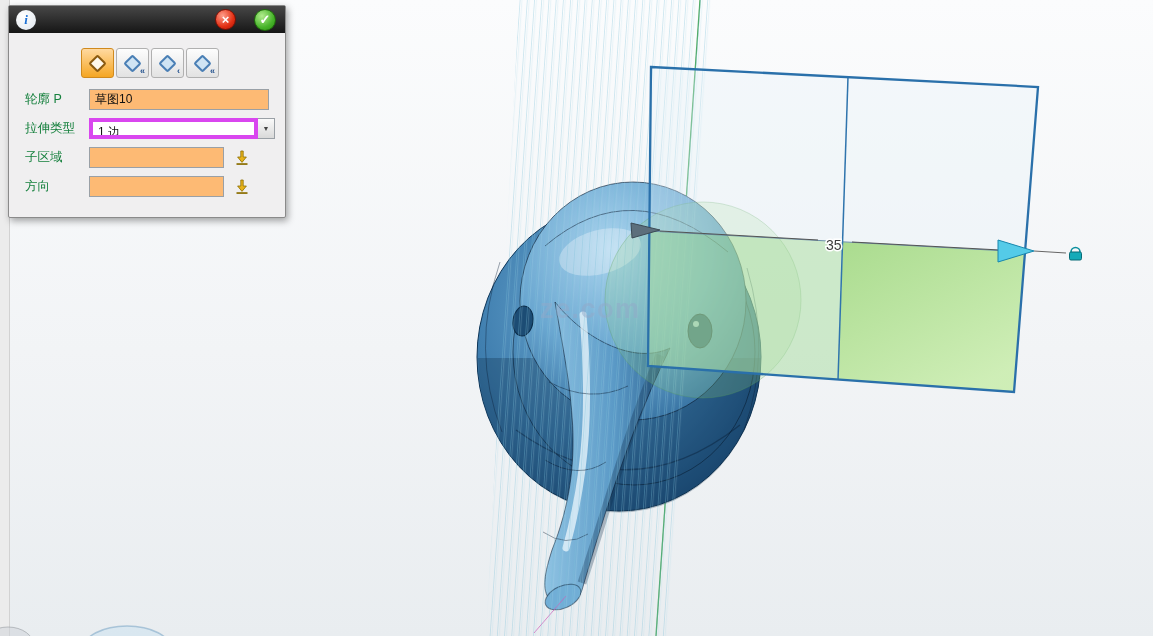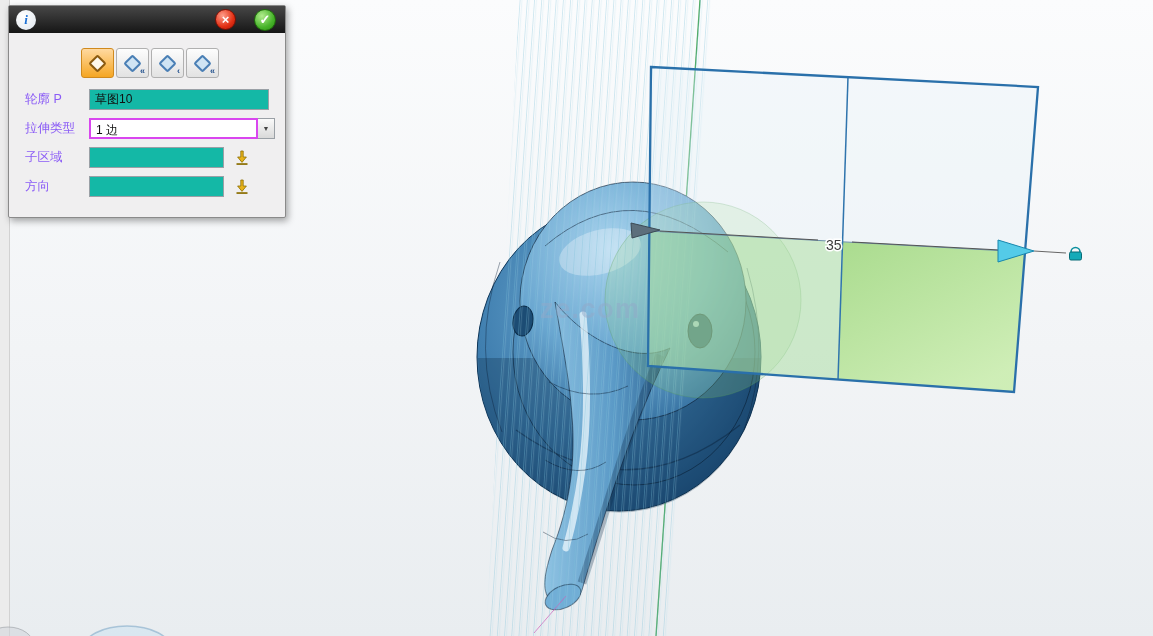--- a/index.html
+++ b/index.html
@@ -59,30 +59,30 @@
   .diamond{
     width:13px; height:13px; transform:rotate(45deg); border-radius:2px;
     border:2px solid #4a7fb5; background:#cfe4f4;
   }
   .tb-btn.selected .diamond{ border-color:#8a5a10; background:#fff8ea; }
   .mini{
     position:absolute; right:3px; bottom:1px; font-size:9px; line-height:9px;
     color:#1f4e8c; font-weight:bold;
   }
   .row{ display:flex; align-items:center; margin:8px 0; }
-  .row .lbl{ width:72px; padding-left:8px; font-size:12.5px; color:#8b5cf6; }
+  .row .lbl{ width:72px; padding-left:8px; font-size:12.5px; color:#15803d; }
   .txt{
-    height:21px; border:1px solid #9aa0a6; background:#14b8a6; font-size:12px;
+    height:21px; border:1px solid #9aa0a6; background:#fdba74; font-size:12px;
     padding:1px 5px; color:#111; outline:none; font-family:"Liberation Sans",sans-serif;
   }
   .txt.wide{ width:180px; }
   .txt.short{ width:135px; }
   .selectbox{ display:flex; width:186px; height:21px; }
   .sel-text{
-    flex:1; border:2px solid #d946ef; background:#fff; font-size:12px;
+    flex:1; border:4px solid #d946ef; background:#fff; font-size:12px;
     padding:2px 5px; color:#111; white-space:nowrap; overflow:hidden;
   }
   .sel-btn{
     width:17px; border:1px solid #9aa0a6; border-left:none;
     background:linear-gradient(#fafafa,#d9d9d9);
     display:flex; align-items:center; justify-content:center;
     font-size:7px; color:#444;
   }
   .pickwrap{ margin-left:10px; display:flex; align-items:center; }
 </style>

